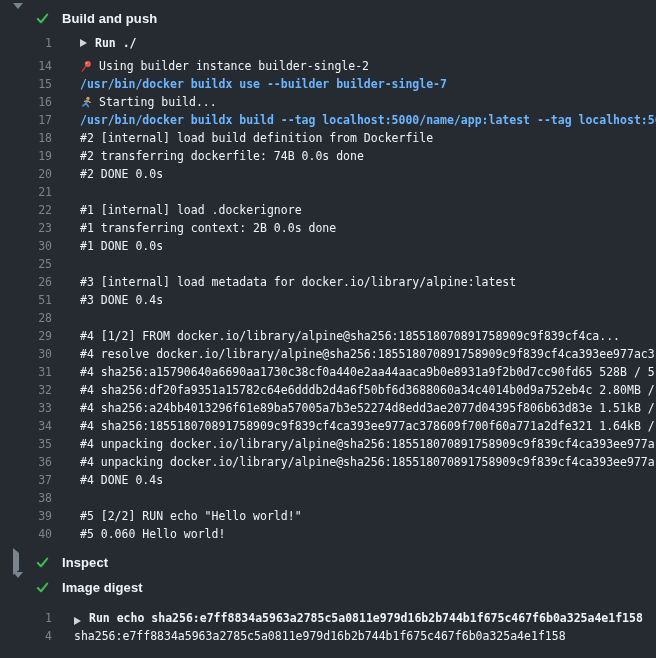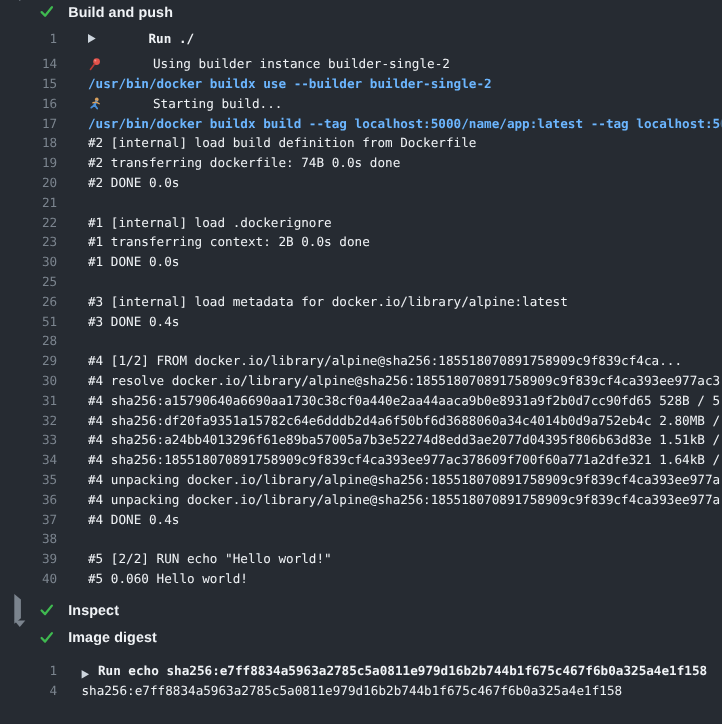--- a/index.html
+++ b/index.html
@@ -1,21 +1,21 @@
 <!DOCTYPE html>
 <html style="--bg: #262b32; --text: #f0f3f6; --muted: #7b848e; --cmd: #6cb6ff; --green: #3fb950;"><head>
 <meta charset="utf-8">
 <style>
   html,body{margin:0;padding:0;}
   body{
     width:656px;height:658px;overflow:hidden;
     background:var(--bg,#262b32);
     font-family:"Liberation Sans","DejaVu Sans",sans-serif;
   }
-  .viewer{width:656px;height:658px;overflow:hidden;box-sizing:border-box;}
+  .viewer{width:656px;height:658px;overflow:hidden;padding-top:8px;box-sizing:border-box;}
 
   
   .section-header{
     height:20px;display:flex;align-items:center;
     padding-left:13px;cursor:pointer;
   }
   .chev{display:inline-block;width:12px;flex:0 0 12px;}
   .chev-down{width:0;height:0;border-left:5px solid transparent;border-right:5px solid transparent;border-top:6px solid var(--muted,#7b848e);}
   .chev-right{width:0;height:0;border-top:5px solid transparent;border-bottom:5px solid transparent;border-left:6px solid var(--muted,#7b848e);}
   .check{display:inline-flex;width:16px;height:16px;margin-left:9px;align-items:center;justify-content:center;}
@@ -33,21 +33,21 @@
     color:var(--muted,#7b848e);
     font-family:"DejaVu Sans Mono","Liberation Mono",monospace;
     font-size:11.5px;cursor:pointer;user-select:none;
   }
   .content{
     white-space:pre;overflow:hidden;flex:1 1 auto;
     color:var(--text,#f0f3f6);
     font-family:"DejaVu Sans Mono","Liberation Mono",monospace;
     font-size:11.5px;display:flex;align-items:center;
   }
-  .sec-0 .content{margin-left:28px;gap:40px;}
+  .sec-0 .content{margin-left:28px;}
   .sec-2 .content{margin-left:22px;align-items:flex-end;}
   .content.cmd{color:var(--cmd,#6cb6ff);font-weight:700;}
   .content .grp{font-weight:700;}
   .toggle{
     display:inline-block;width:0;height:0;margin-right:8px;
     border-top:4.5px solid transparent;border-bottom:4.5px solid transparent;
     border-left:7px solid #cdd5dd;
   }
   .emoji{display:inline-flex;width:13px;height:13px;margin-right:6px;flex:0 0 13px;}
   .sec-0 .lines{margin-top:6px;}
@@ -77,21 +77,21 @@
         <div class="row">
           <span class="num">14</span>
           <span class="content"><span class="emoji"><svg width="13" height="13" viewBox="0 0 14 14">
                 <circle cx="8.4" cy="4.3" r="3.3" fill="#e5534b"></circle>
                 <circle cx="7.2" cy="3.2" r="1" fill="#f2938c"></circle>
                 <path d="M6.2 6.8 L2.4 12" stroke="#b83a34" stroke-width="1.6" stroke-linecap="round"></path>
               </svg></span><span>Using builder instance builder-single-2</span></span>
         </div>
         <div class="row">
           <span class="num">15</span>
-          <span class="content cmd">/usr/bin/docker buildx use --builder builder-single-2</span>
+          <span class="content cmd">/usr/bin/docker buildx use --builder builder-single-7</span>
         </div>
         <div class="row">
           <span class="num">16</span>
           <span class="content"><span class="emoji"><svg width="13" height="13" viewBox="0 0 14 14">
                 <circle cx="8.6" cy="2.6" r="1.8" fill="#d9a05c"></circle>
                 <path d="M8.2 4.6 L6.4 8" stroke="#4a90d9" stroke-width="2.2" stroke-linecap="round"></path>
                 <path d="M8.6 5.4 L11 6.8 M7.6 5.2 L4.9 5.8" stroke="#d9a05c" stroke-width="1.4" stroke-linecap="round"></path>
                 <path d="M6.4 8 L3.2 10.6 M6.6 8.2 L9 11.4" stroke="#4a90d9" stroke-width="1.8" stroke-linecap="round"></path>
               </svg></span><span>Starting build...</span></span>
         </div>

